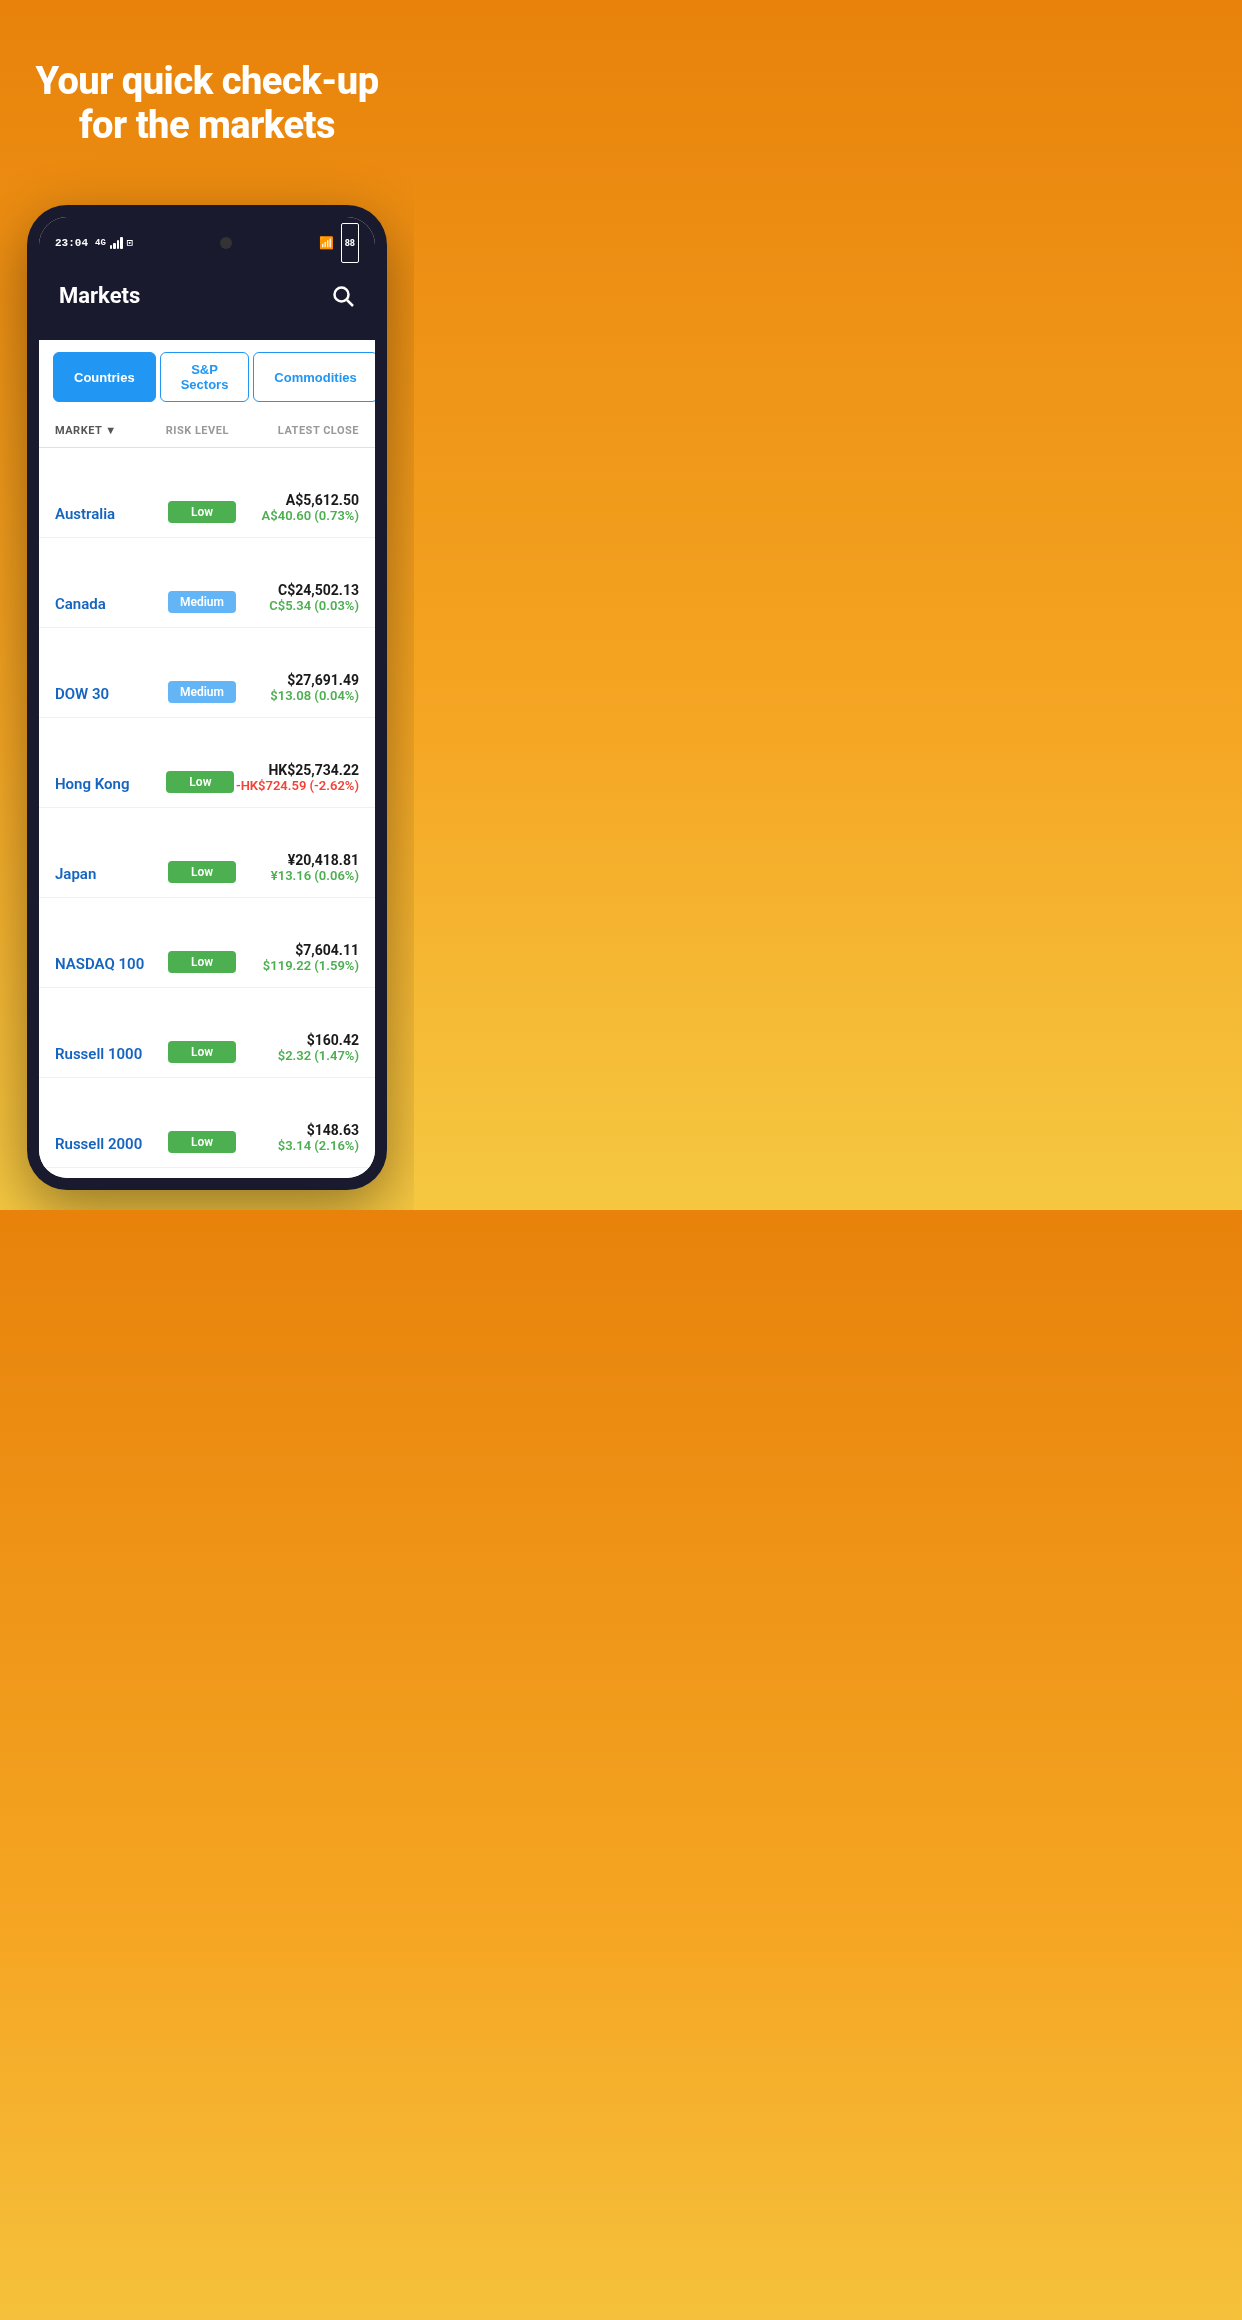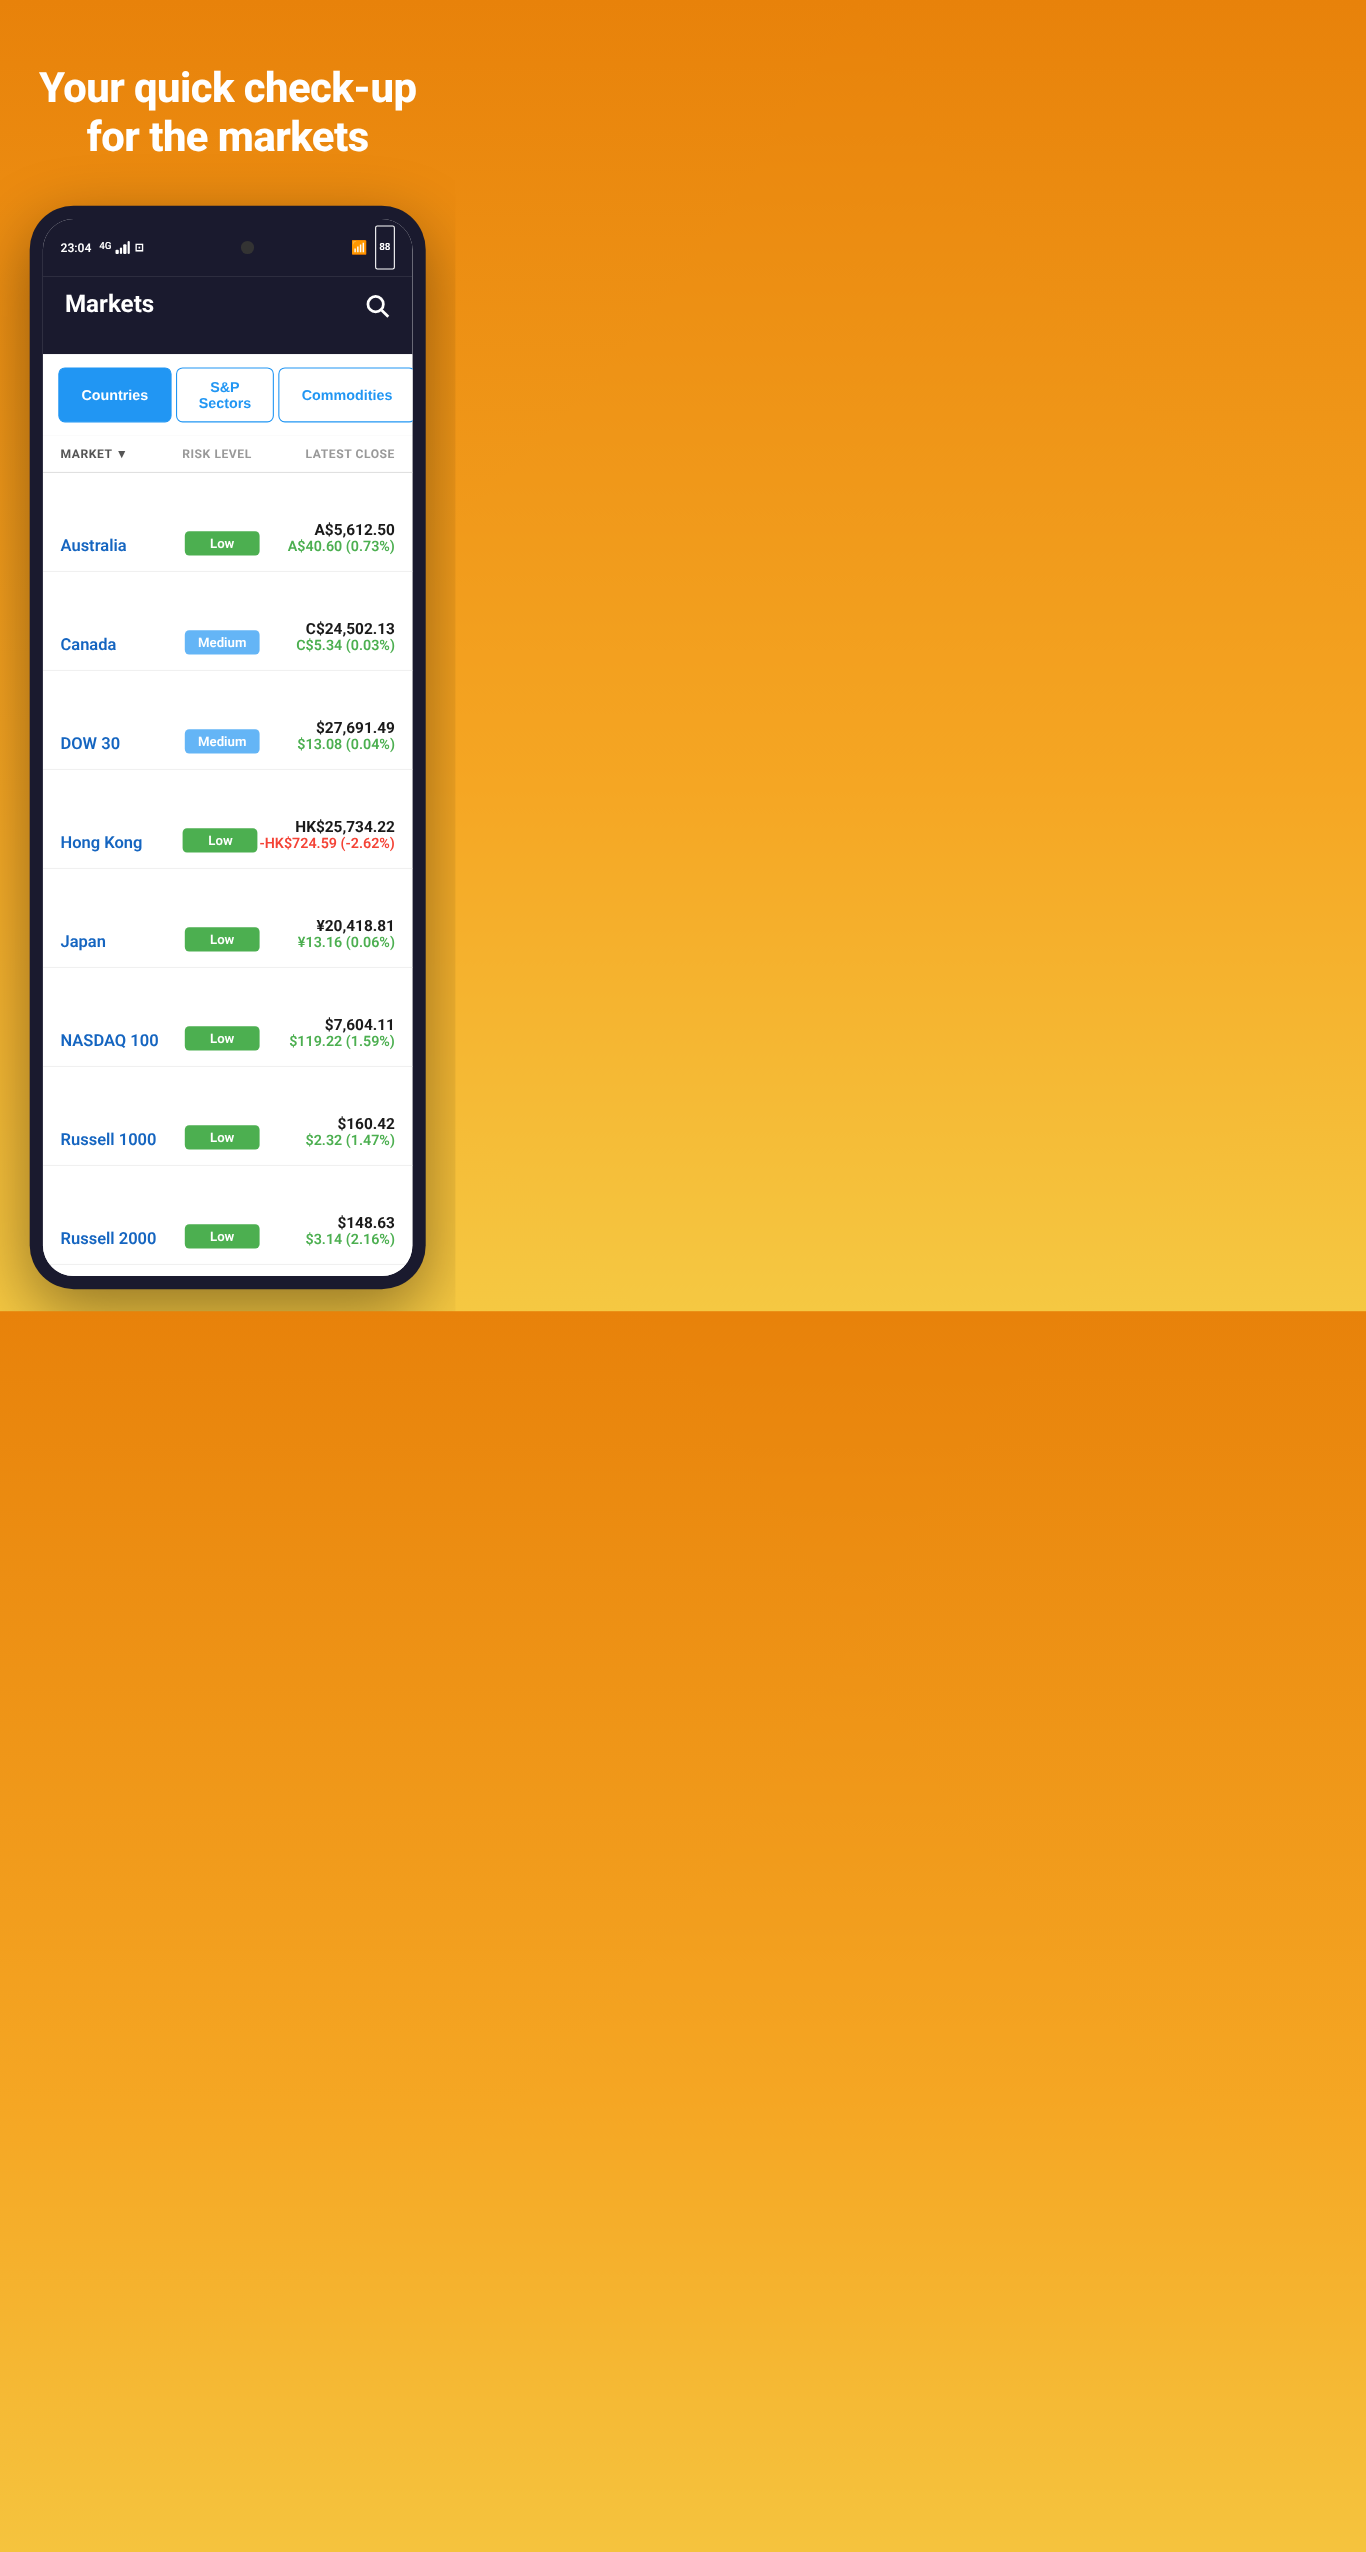--- a/index.html
+++ b/index.html
@@ -14,21 +14,21 @@
       flex-direction: column;
       align-items: center;
     }
 
     .hero-text {
       text-align: center;
       color: white;
       font-weight: 800;
       font-size: 38px;
       line-height: 1.15;
-      padding: 60px 30px 40px 30px;
+      padding: 60px 30px 58px 30px;
       letter-spacing: -0.5px;
     }
 
     .phone-wrapper {
       width: 360px;
       background: #1a1a2e;
       border-radius: 40px;
       padding: 12px;
       box-shadow: 0 20px 60px rgba(0,0,0,0.4);
       margin-bottom: 20px;
@@ -46,22 +46,23 @@
       display: flex;
       justify-content: space-between;
       align-items: center;
       padding: 6px 16px;
       font-size: 11px;
       font-weight: 600;
     }
 
     .status-left {
       display: flex;
-      align-items: flex-start;
+      align-items: center;
       gap: 4px;
+      font-family: Liberation Mono, monospace;
     }
 
     .status-right {
       display: flex;
       align-items: center;
       gap: 6px;
     }
 
     .battery-icon {
       border: 1.5px solid white;

